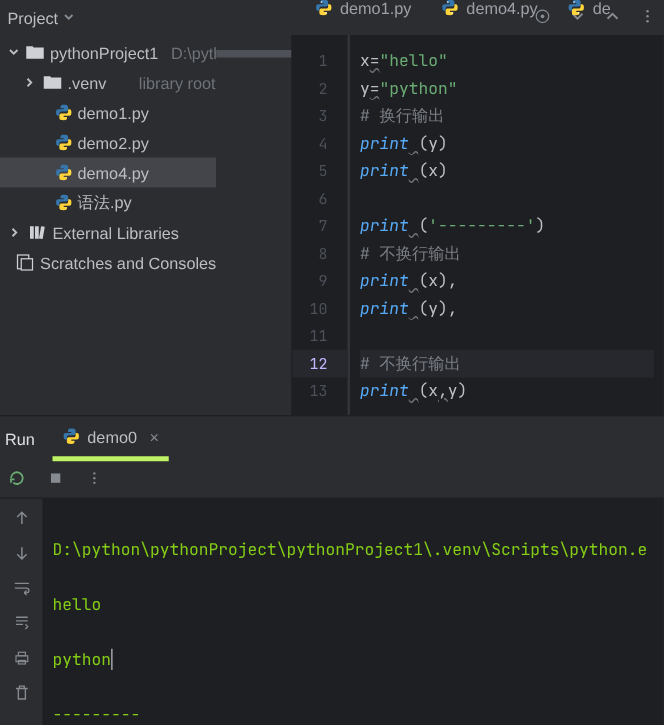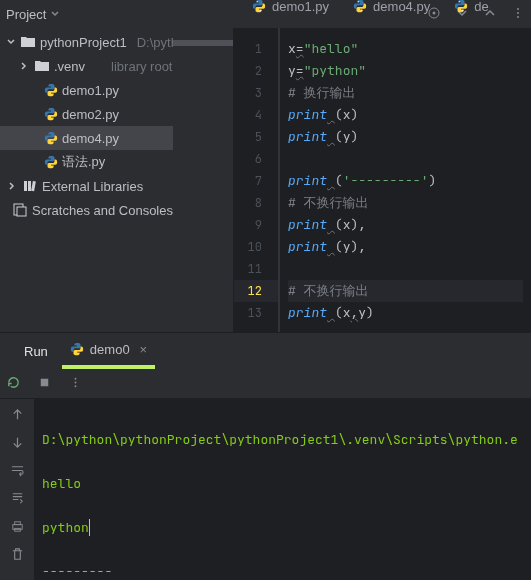--- a/index.html
+++ b/index.html
@@ -32,33 +32,33 @@
 .folder-icon svg, .lib-icon svg, .scratch-icon svg { width: 16px; height: 16px; }
 .dim { color: #6f737a; }
 .indent1 { padding-left: 18px; }
 .indent3 { padding-left: 44px; }
 .scrollbar { height: 6px; background: #1e1f22; margin-top: 12px; }
 .scrollbar-thumb { height: 6px; background: #4e5157; width: 60px; }
 
 .editor { flex: 1; display: flex; background: #1e1f22; min-width: 0; }
 .gutter { width: 46px; background: #1e1f22; border-right: 2px solid #313438; padding-top: 10px; }
 .gnum { height: 22px; display: flex; align-items: center; justify-content: flex-end; padding-right: 16px; color: #4b5059; font-size: 12px; font-family: "JetBrains Mono", Consolas, monospace; }
-.gnum.current { color: #fde047; background: #26282e; }
+.gnum.current { color: #c4b5fd; background: #26282e; }
 .code { flex: 1; padding: 10px 8px 0 8px; font-family: "JetBrains Mono", Consolas, monospace; font-size: 13px; line-height: 22px; }
 .line { height: 22px; white-space: pre; }
 .line.current { background: #26282e; }
 .str { color: #6aab73; }
 .cmt { color: #7a7e85; }
 .fn { color: #57aaf7; font-style: italic; }
 .var { color: #bcbec4; }
 .pun { color: #bcbec4; }
 .squig { text-decoration: underline wavy #6f737a; text-decoration-thickness: 1px; }
 
 .bottom { border-top: 1px solid #1e1f22; background: #2b2d30; display: flex; flex-direction: column; height: 248px; }
-.bottom-tabs { display: flex; align-items: center; height: 36px; padding-left: 20px; gap: 10px; }
+.bottom-tabs { display: flex; align-items: center; height: 36px; padding-left: 0; gap: 10px; }
 .run-tab { color: #dfe1e5; font-size: 13px; padding: 0 4px; }
 .run-file-tab { display: flex; align-items: center; gap: 6px; padding: 0 8px; height: 36px; border-bottom: 4px solid #bef264; }
 .close-x { color: #868a91; margin-left: 4px; }
 .bottom-toolbar { display: flex; align-items: center; height: 30px; padding-left: 6px; gap: 16px; color: #868a91; border-bottom: 1px solid #1e1f22; }
 .bottom-toolbar svg { width: 15px; height: 15px; }
 .console-wrap { display: flex; flex: 1; min-height: 0; }
 .console-side { width: 34px; display: flex; flex-direction: column; align-items: center; gap: 10px; padding-top: 8px; color: #868a91; }
 .console-side svg { width: 15px; height: 15px; }
 .console { flex: 1; background: #1e1f22; font-family: "JetBrains Mono", Consolas, monospace; font-size: 13px; line-height: 22px; padding: 8px 8px; color: #84cc16; white-space: pre; overflow: hidden; }
 .cursor { border-right: 1px solid #bcbec4; }
@@ -241,22 +241,22 @@
       <div class="gnum">9</div>
       <div class="gnum">10</div>
       <div class="gnum">11</div>
       <div class="gnum current">12</div>
       <div class="gnum">13</div>
     </div>
     <div class="code">
       <div class="line"><span class="var">x</span><span class="squig">=</span><span class="str">"hello"</span></div>
       <div class="line"><span class="var">y</span><span class="squig">=</span><span class="str">"python"</span></div>
       <div class="line"><span class="cmt"># 换行输出</span></div>
+      <div class="line"><span class="fn">print</span><span class="squig"> </span><span class="pun">(y)</span></div>
       <div class="line"><span class="fn">print</span><span class="squig"> </span><span class="pun">(x)</span></div>
-      <div class="line"><span class="fn">print</span><span class="squig"> </span><span class="pun">(y)</span></div>
       <div class="line"></div>
       <div class="line"><span class="fn">print</span><span class="squig"> </span><span class="pun">(</span><span class="str">'---------'</span><span class="pun">)</span></div>
       <div class="line"><span class="cmt"># 不换行输出</span></div>
       <div class="line"><span class="fn">print</span><span class="squig"> </span><span class="pun">(x)</span><span class="pun">,</span></div>
       <div class="line"><span class="fn">print</span><span class="squig"> </span><span class="pun">(y)</span><span class="pun">,</span></div>
       <div class="line"></div>
       <div class="line current"><span class="cmt"># 不换行输出</span></div>
       <div class="line"><span class="fn">print</span><span class="squig"> </span><span class="pun">(x</span><span class="squig">,</span><span class="pun">y)</span></div>
     </div>
   </div>

